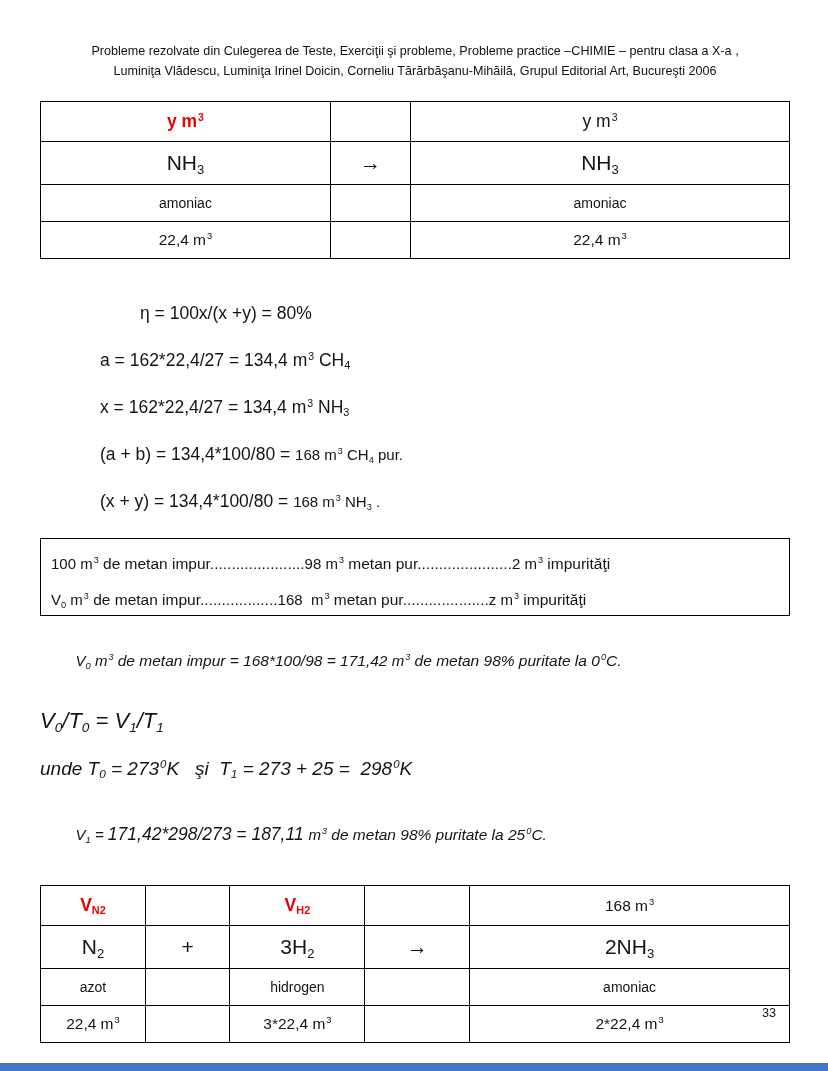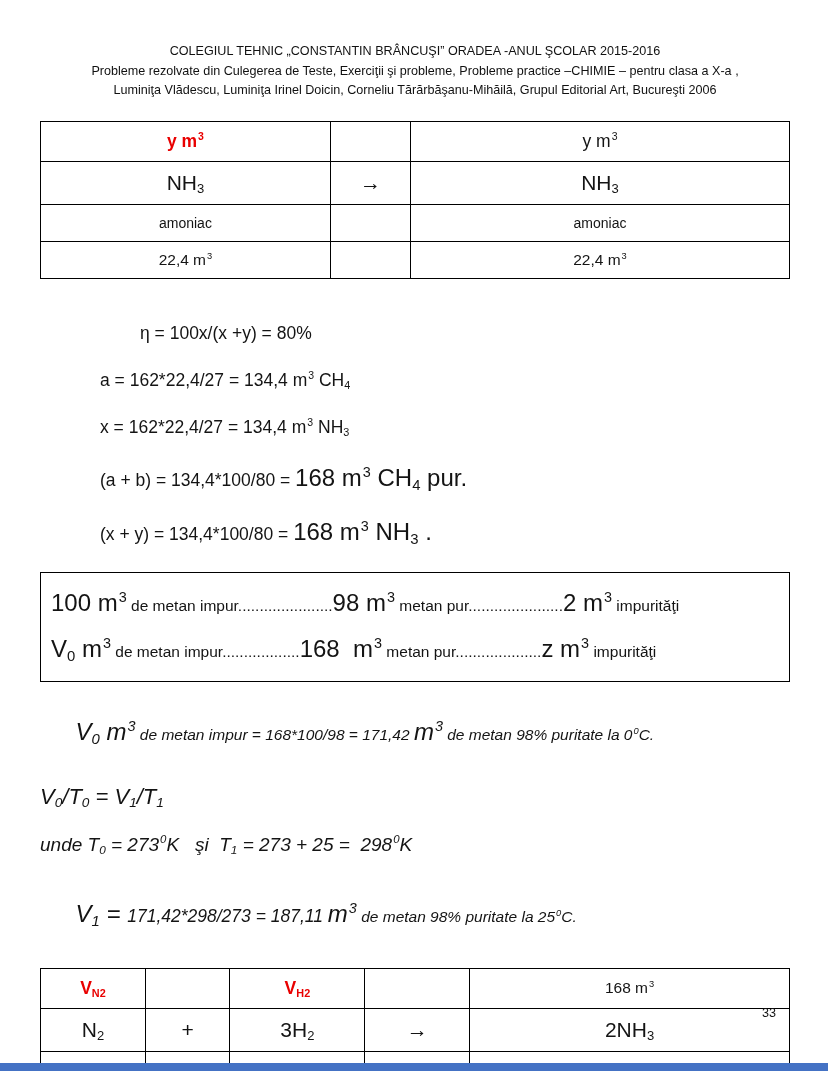--- a/index.html
+++ b/index.html
@@ -9,21 +9,21 @@
     font-family: "Liberation Sans", "DejaVu Sans", sans-serif; color: #141414;
     overflow: hidden; margin: 0 auto;
   }
   .content { padding: 42px 38px 0 40px; }
 
   .header { text-align: center; font-size: 12.6px; line-height: 1.55; color: #111; }
   .t14 { font-size: 14px; }
   .t15 { font-size: 15.5px; }
   .t17 { font-size: 17.5px; }
   .t19 { font-size: 19px; }
-  .t20 { font-size: 24px; text-align: right; }
+  .t20 { font-size: 15px; text-align: right; }
   .t21 { font-size: 21px; text-align: right; }
   .t22 { font-size: 22px; }
   .red { color: #e90000; }
   .bold { font-weight: bold; }
 
   sup { font-size: 60%; vertical-align: baseline; position: relative; top: -0.62em; margin-left: 1px; }
   sub { font-size: 62%; vertical-align: baseline; position: relative; top: 0.28em; }
 
   .rx-table { width: 100%; border-collapse: collapse; margin-top: 20px; }
   .rx-table td { border: 1px solid #000; text-align: center; vertical-align: middle; padding: 9px 4px; }
@@ -31,40 +31,39 @@
   .row-frm td { height: 38px; }
   .row-nam td { height: 24px; }
   .row-vol td { height: 30px; }
 
   .eqs { margin-top: 44px; }
   .eq { margin: 0 0 26px 60px; font-size: 17.5px; white-space: pre-wrap; }
   .eq-first { margin-left: 100px; }
 
   .pbox { border: 1px solid #000; margin-top: 12px; padding: 16px 10px 0 10px; }
   .pbox .line { margin-bottom: 18px; }
-  .pbox .line:last-child { margin-bottom: 18px; }
+  .pbox .line:last-child { margin-bottom: 6px; }
   .pbox span, .calc span, .calc .line { white-space: pre-wrap; }
 
   .calc { margin-top: 18px; font-style: italic; }
   .calc .line { margin-bottom: 20px; }
 
   .pagenum { position: absolute; right: 52px; top: 1006px; font-size: 12.6px; }
   .footer { position: absolute; left: 40px; top: 1006px; width: 748px; font-size: 12.6px; }
   .footer .chapter { position: absolute; left: 225px; top: 0; }
 
   .bottom-bar { position: absolute; left: 0; bottom: 0; width: 100%; height: 8px; }
 </style>
 </head>
 <body>
 
 <div class="page">
   <div class="content">
 
     <div class="header">
-      <div>COLEGIUL TEHNIC „CONSTANTIN BRÂNCUŞI” ORADEA  -ANUL ŞCOLAR 2015-2016</div>
       <div>Probleme rezolvate din Culegerea de Teste, Exerciţii şi probleme, Probleme practice –CHIMIE – pentru clasa a X-a ,</div>
       <div>Luminiţa Vlădescu, Luminiţa Irinel Doicin, Corneliu Tărărbăşanu-Mihăilă, Grupul Editorial Art, Bucureşti 2006</div>
     </div>
 
     <table class="rx-table">
       <colgroup>
           <col style="width:38.7%">
           <col style="width:10.7%">
           <col style="width:50.6%">
         </colgroup>

